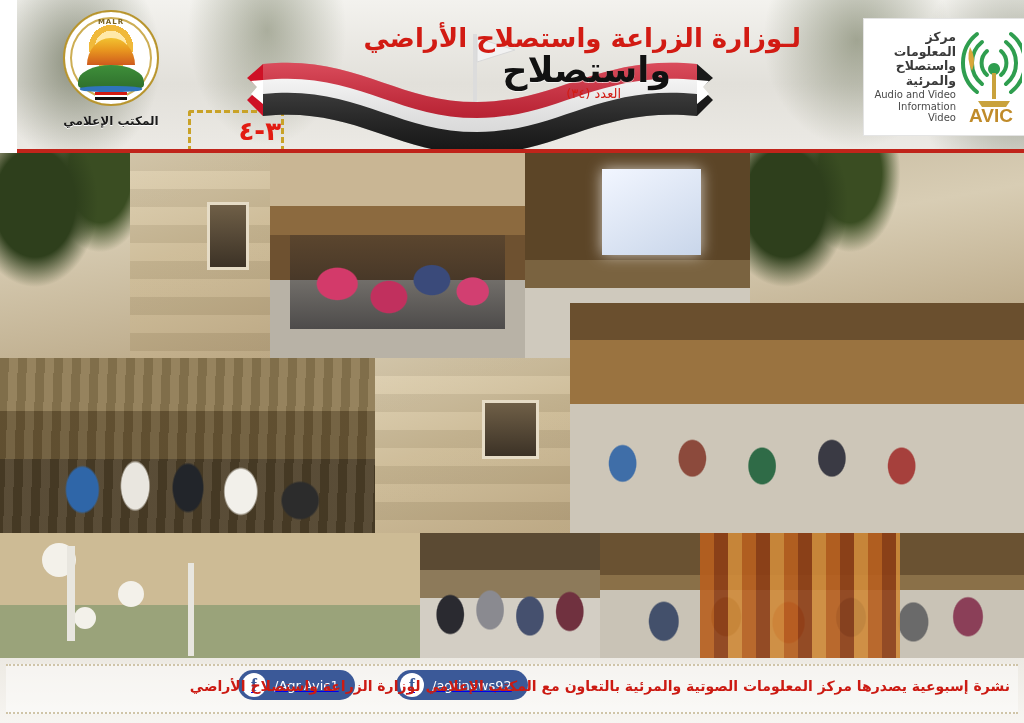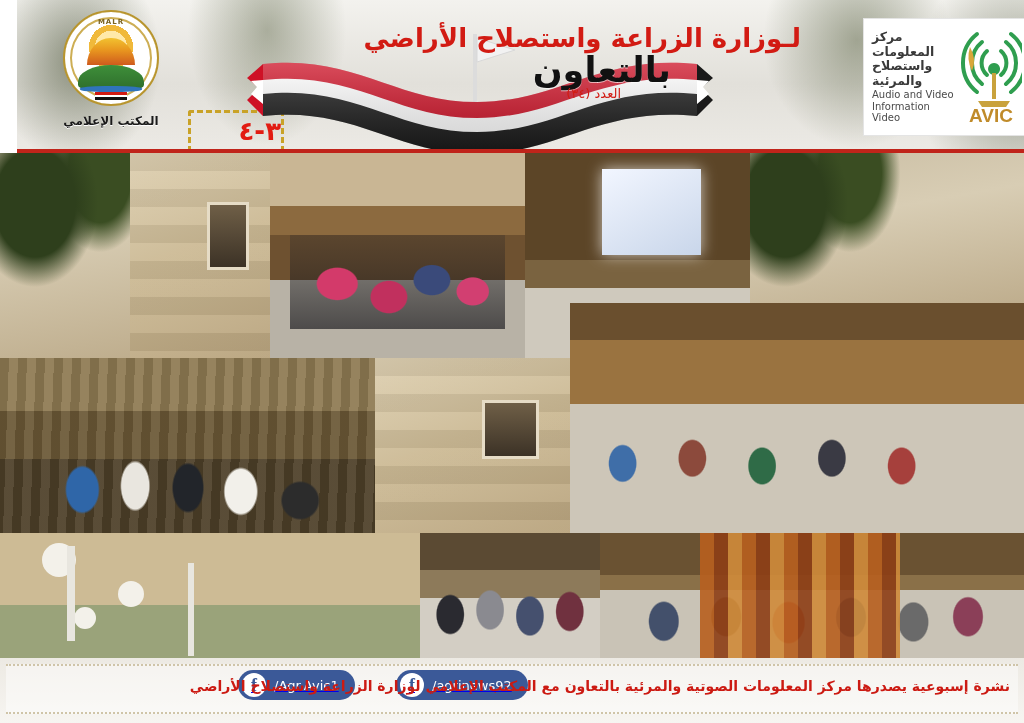--- a/index.html
+++ b/index.html
@@ -128,21 +128,21 @@
 
   
   #avic-card {
     position: absolute; left: 846px; top: 18px;
     width: 168px; height: 118px;
     background: #ffffff;
     border: 1px solid #e4e4e4;
     display: flex; align-items: center; gap: 4px; padding: 6px 8px;
   }
   #avic-mark { position: relative; width: 62px; height: 96px; flex: 0 0 62px; }
-  #avic-text { flex: 1; text-align: left; line-height: 1.18; }
+  #avic-text { flex: 1; text-align: right; line-height: 1.18; }
   #avic-text .ar { color: #3a3a3a; font-size: 12.5px; font-weight: bold; }
   #avic-text .en { color: #4a4a4a; font-size: 10px; }
 
   
   #body-area {
     position: absolute; left: 0; top: 153px; width: 1024px; height: 505px;
     overflow: hidden; background: #cfcac2;
   }
   .photo { position: absolute; overflow: hidden; background-size: cover; }
 
@@ -334,21 +334,21 @@
 
       <path d="M18,34 L18,86 L2,70 L14,58 L2,48 Z" fill="#ce1126"></path>
       <path d="M18,50 L18,74 L6,64 L12,57 L6,51 Z" fill="#ffffff"></path>
 
       <path d="M452,34 L452,86 L468,70 L456,58 L468,48 Z" fill="#1a1a1a"></path>
       <path d="M452,50 L452,74 L464,64 L458,57 L464,51 Z" fill="#ffffff"></path>
       <path d="M18,34 C110,24 150,72 232,72 C314,72 354,24 452,34 L452,86 C354,76 314,124 232,124 C150,124 110,76 18,86 Z" fill="url(#rshade)"></path>
     </svg>
 
     <div id="title-ministry">لـوزارة الزراعة واستصلاح الأراضي</div>
-    <div id="title-weekly">بالتعاون</div>
+    <div id="title-weekly">واستصلاح</div>
     <div id="issue-number">العدد (٣٤)</div>
 
     <div id="avic-card">
       <svg id="avic-mark" viewBox="0 0 62 96">
         <g fill="none" stroke="#2f9e4f" stroke-width="4" stroke-linecap="round">
           <path d="M34,34 a6,6 0 1,0 0.1,0" stroke="none" fill="#2f9e4f"></path>
           <path d="M27,22 a16,16 0 0,0 0,24"></path>
           <path d="M41,22 a16,16 0 0,1 0,24"></path>
           <path d="M22,13 a27,27 0 0,0 0,42"></path>
           <path d="M46,13 a27,27 0 0,1 0,42"></path>

